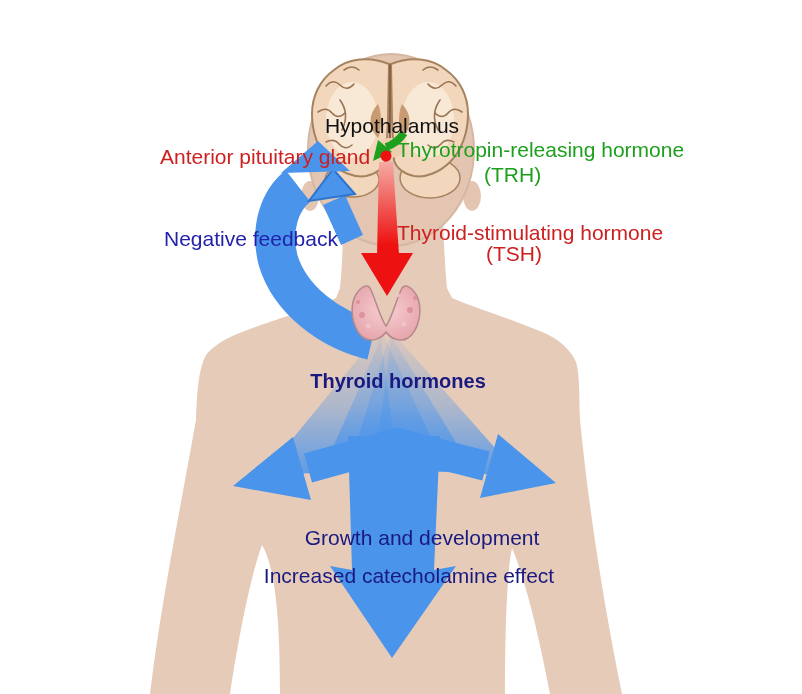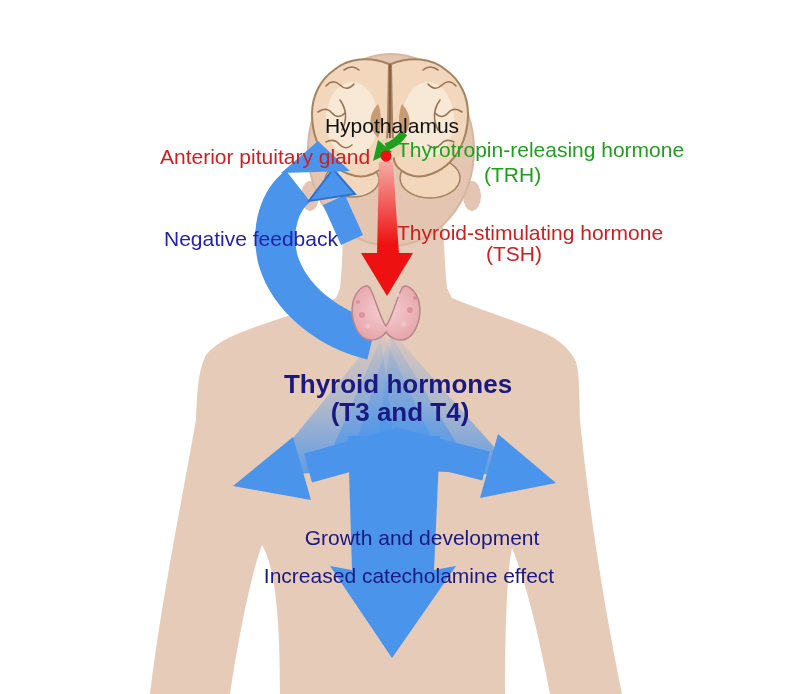--- a/index.html
+++ b/index.html
@@ -9,21 +9,21 @@
   }
   #scene{position:absolute;left:0;top:0;}
   .lbl{position:absolute;white-space:nowrap;line-height:1.05;font-size:21px;}
   .ctr{transform:translateX(-50%);text-align:center;}
   .title{font-size:40px;font-weight:bold;color:var(--title-text);}
   .black{color:#111111;}
   .red{color:var(--red-text);}
   .green{color:var(--green-text);text-align:center;}
   .navy{color:var(--navy-text);}
   .nf{color:var(--feedback-text);}
-  .boldnavy{font-weight:bold;font-size:26px;color:var(--navy-text);}
+  .boldnavy{font-weight:bold;font-size:20px;color:var(--navy-text);}
 </style>
 </head>
 <body>
 
 <div id="stage">
 
   <svg id="scene" width="802" height="694" viewBox="0 0 802 694">
     <defs>
       <linearGradient id="fanG" x1="0" y1="330" x2="0" y2="480" gradientUnits="userSpaceOnUse">
         <stop offset="0" stop-color="#4a94eb" stop-opacity="0.06"></stop>
@@ -137,19 +137,18 @@
   <div class="lbl green" style="left:397px;top:139px;">Thyrotropin-releasing hormone</div>
   <div class="lbl green" style="left:484px;top:164px;">(TRH)</div>
 
   <div class="lbl nf" style="left:164px;top:228px;">Negative feedback</div>
 
   <div class="lbl red" style="left:397px;top:222px;">Thyroid-stimulating hormone</div>
   <div class="lbl red" style="left:486px;top:243px;">(TSH)</div>
 
 
   <div class="lbl ctr boldnavy" style="left:398px;top:371px;">Thyroid hormones</div>
-  <div class="lbl ctr boldnavy" style="left:400px;top:399px;">(T3 and T4)</div>
 
 
   <div class="lbl ctr navy" style="left:422px;top:527px;">Growth and development</div>
 
   <div class="lbl ctr navy" style="left:409px;top:565px;">Increased catecholamine effect</div>
 </div>
 
 </body></html>

